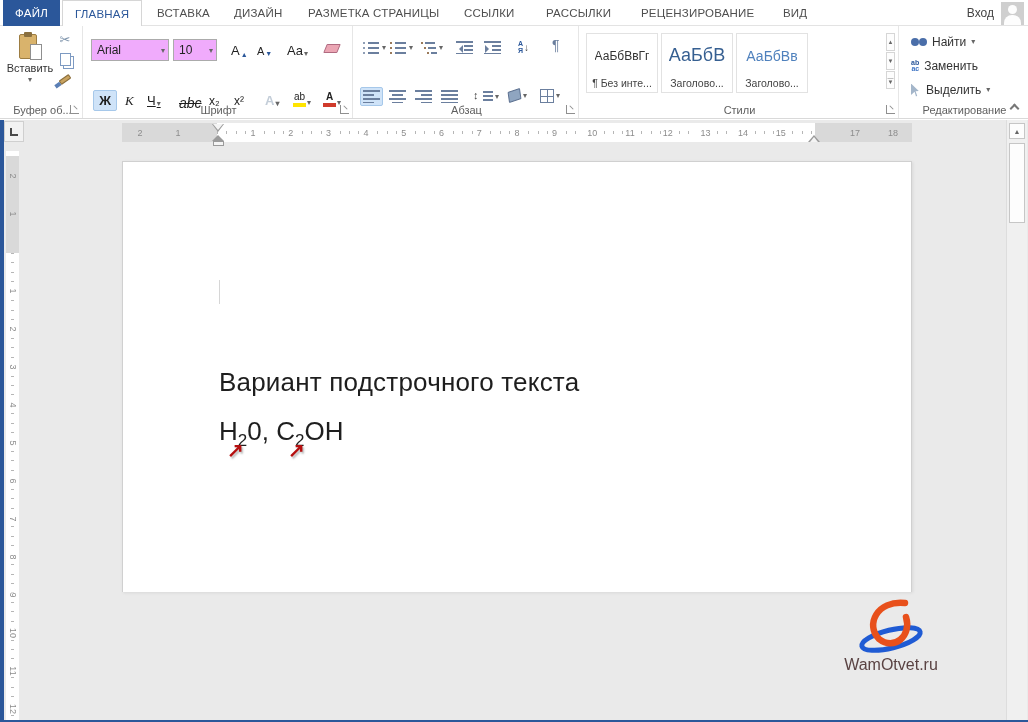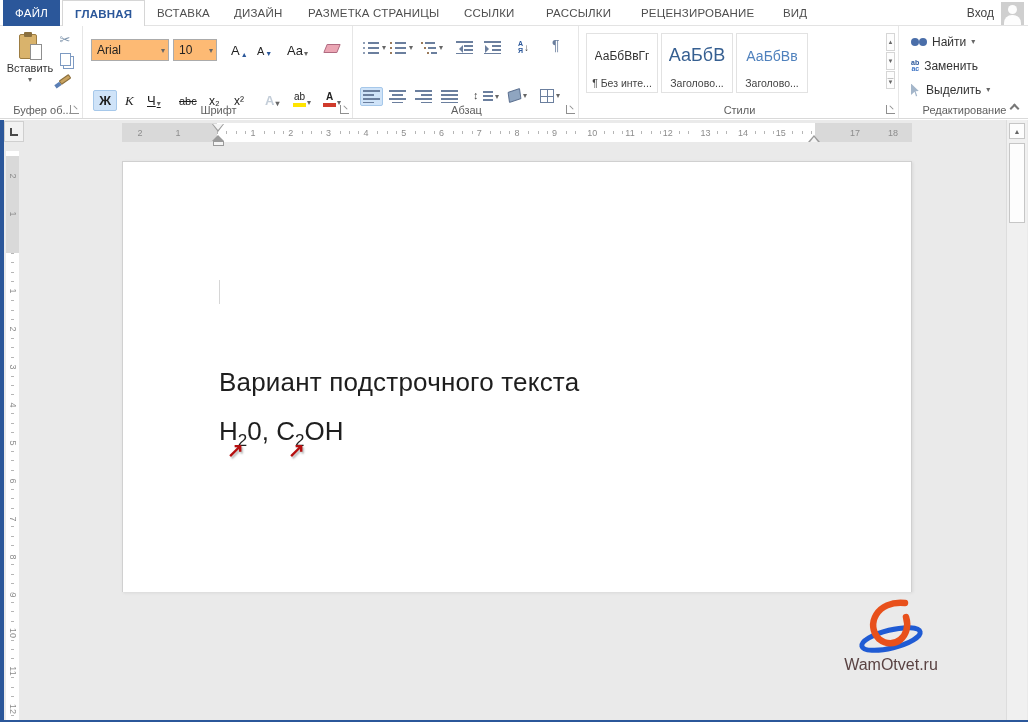--- a/index.html
+++ b/index.html
@@ -6,21 +6,21 @@
   html,body { width:1028px; height:722px; overflow:hidden; background:#fff;
               font-family:"Liberation Sans", sans-serif; }
   #app { position:relative; width:1028px; height:722px; background:#fff; }
 
   
   #tabrow { position:absolute; left:0; top:0; width:1028px; height:26px; background:#fff; z-index:5; }
   #tabrow .baseline { position:absolute; left:0; bottom:0; width:100%; height:1px; background:#e3e3e3; z-index:1; }
   .tab { position:absolute; top:0; height:26px; display:flex; align-items:center; justify-content:center;
          font-size:11.5px; color:#4e4e4e; letter-spacing:.2px; z-index:2; cursor:default; padding:0 12px; }
   .tab.file { left:3px; width:57px; background:#2b579a; color:#fff; }
-  .tab.active { background:#fff; color:#2b579a; border:1px solid #d6d6d6; border-bottom:none; z-index:3;font-weight:bold; }
+  .tab.active { background:#fff; color:#2b579a; border:1px solid #d6d6d6; border-bottom:none; z-index:3; }
   #signin { position:absolute; right:4px; top:0; height:26px; display:flex; align-items:center; gap:7px; z-index:2; }
   #signin .signin-label { font-size:12px; color:#444; }
   .avatar { width:23px; height:23px; background:#cfcfcf; position:relative; overflow:hidden; display:inline-block; }
   .avatar::before { content:""; position:absolute; left:7px; top:3px; width:9px; height:9px; border-radius:50%; background:#fdfdfd; }
   .avatar::after { content:""; position:absolute; left:3px; top:13px; width:17px; height:12px; border-radius:8px 8px 0 0; background:#fdfdfd; }
 
   
   #ribbon { position:absolute; left:0; top:26px; width:1028px; height:93px; background:#fff;
             border-bottom:1px solid #d9d9d9; z-index:4; }
   .group { position:absolute; top:0; height:92px; border-right:1px solid #e6e6e6; }
@@ -46,38 +46,38 @@
   .scissors-icon { font-size:13px; color:#7d93ab; line-height:13px; cursor:pointer; }
   .scissors-icon::before { content:"\2702"; }
   .copy-icon { width:11px; height:13px; border:1px solid #7d9ac2; background:#fff;
                box-shadow:3px 3px 0 -1px #fff, 3px 3px 0 0 #7d9ac2; cursor:pointer; }
   .painter-icon { width:12px; height:5px; background:#c9a35f; border:1px solid #8a6d3b; border-radius:1px;
                   transform:rotate(-35deg); position:relative; margin-top:4px; cursor:pointer; }
   .painter-icon::after { content:""; position:absolute; left:-7px; top:0; width:6px; height:4px; background:#5b7fb5; }
 
   
   #g-font { left:85px; width:268px; }
-  .combo { position:absolute; top:13px; height:22px; background:#fdba74; border:1px solid #ababab;
+  .combo { position:absolute; top:13px; height:22px; background:#f0abfc; border:1px solid #ababab;
            font-size:12px; color:#222; display:flex; align-items:center; padding-left:5px; cursor:pointer; }
   .combo .dd { position:absolute; right:3px; top:7px; }
   #font-name { left:6px; width:78px; }
   #font-size { left:88px; width:44px; }
   .rbtn { position:absolute; display:flex; align-items:flex-end; gap:1px; font-size:13px; color:#1f1f1f;
           padding:2px 3px; cursor:pointer; border:1px solid transparent; border-radius:2px; }
   .rbtn.active { background:#cfe3f8; border-color:#a6c8ea; }
   #btn-grow   { left:142px; top:14px; }
   #btn-shrink { left:168px; top:16px; }
   .a-caret { font-size:7px; color:#2b579a; line-height:7px; }
   #btn-case { left:198px; top:14px; }
   #btn-clear { left:236px; top:15px; }
   .eraser-icon { width:14px; height:9px; background:#eba6b4; border:1px solid #b06a80; transform:skewX(-22deg); border-radius:1px; }
   #btn-bold { left:8px; top:64px; width:24px; justify-content:center; font-weight:bold; }
   #btn-italic { left:36px; top:64px; font-family:"Liberation Serif", serif; font-style:italic; }
   #btn-underline { left:58px; top:64px; text-decoration:underline; }
-  #btn-strike { left:90px; top:66px; font-size:11px; text-decoration:line-through; }
+  #btn-strike { left:90px; top:66px; font-size:14px; text-decoration:line-through;font-style:italic; }
   #btn-sub { left:120px; top:65px; font-size:12px; }
   #btn-sup { left:145px; top:65px; font-size:12px; }
   #btn-effects { left:176px; top:64px; font-weight:bold; color:#c3cdd8; }
   #btn-highlight { left:204px; top:63px; }
   #btn-fontcolor { left:234px; top:63px; }
   .stack-ic { display:flex; flex-direction:column; align-items:center; line-height:10px; }
   .stack-ic .t { font-size:10px; color:#222; }
   .bar { width:13px; height:4px; margin-top:1px; }
   .bar.yellow { background:#ffe400; }
   .bar.red { background:#d03a2b; }

